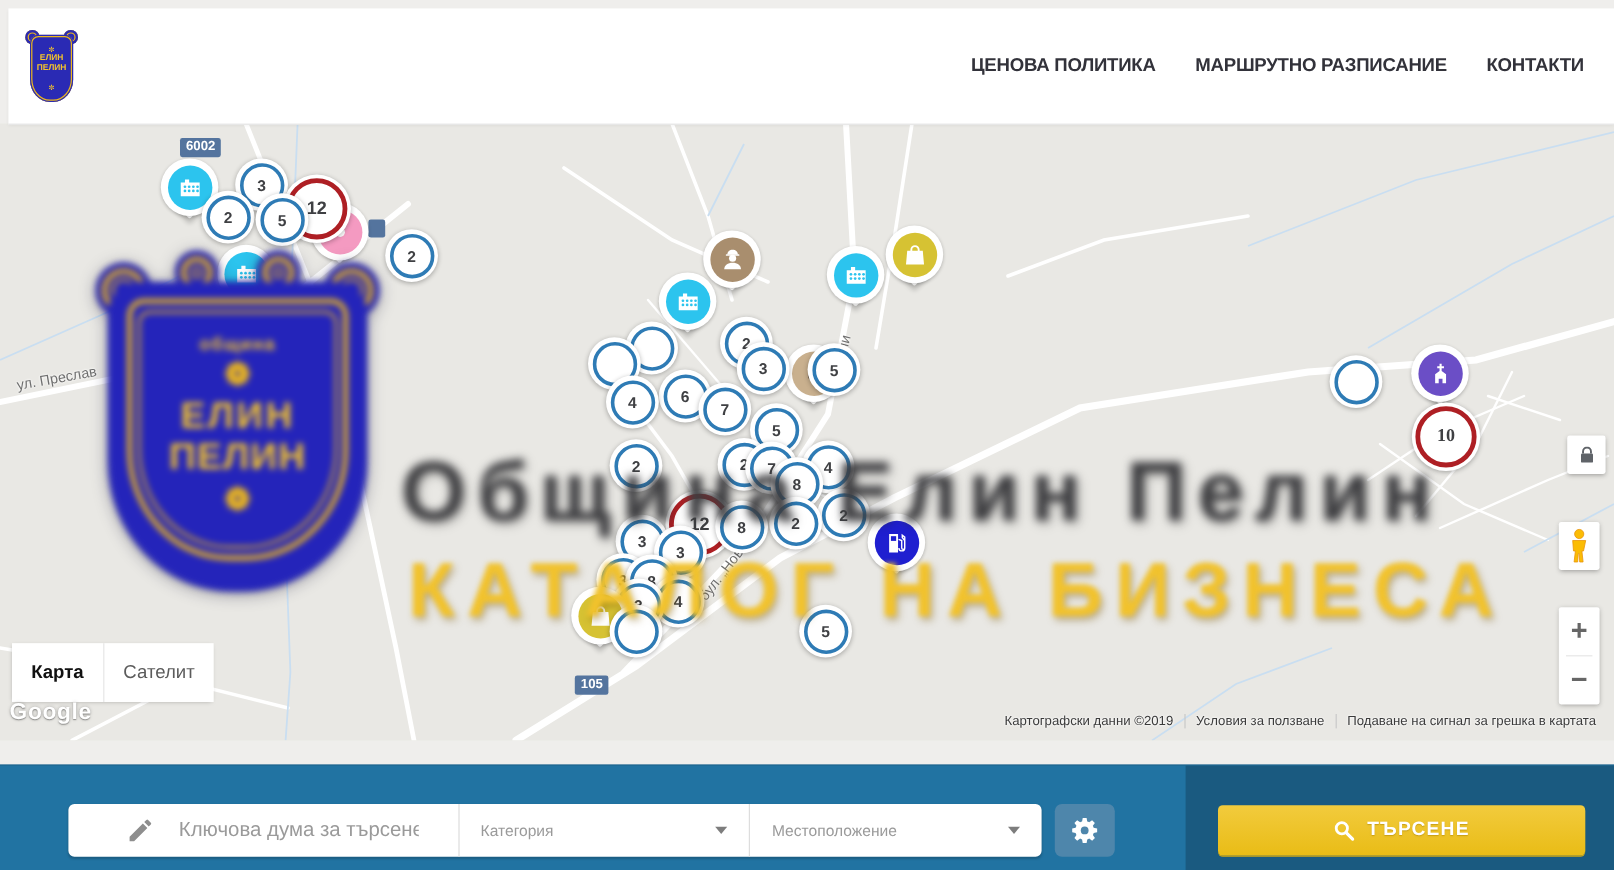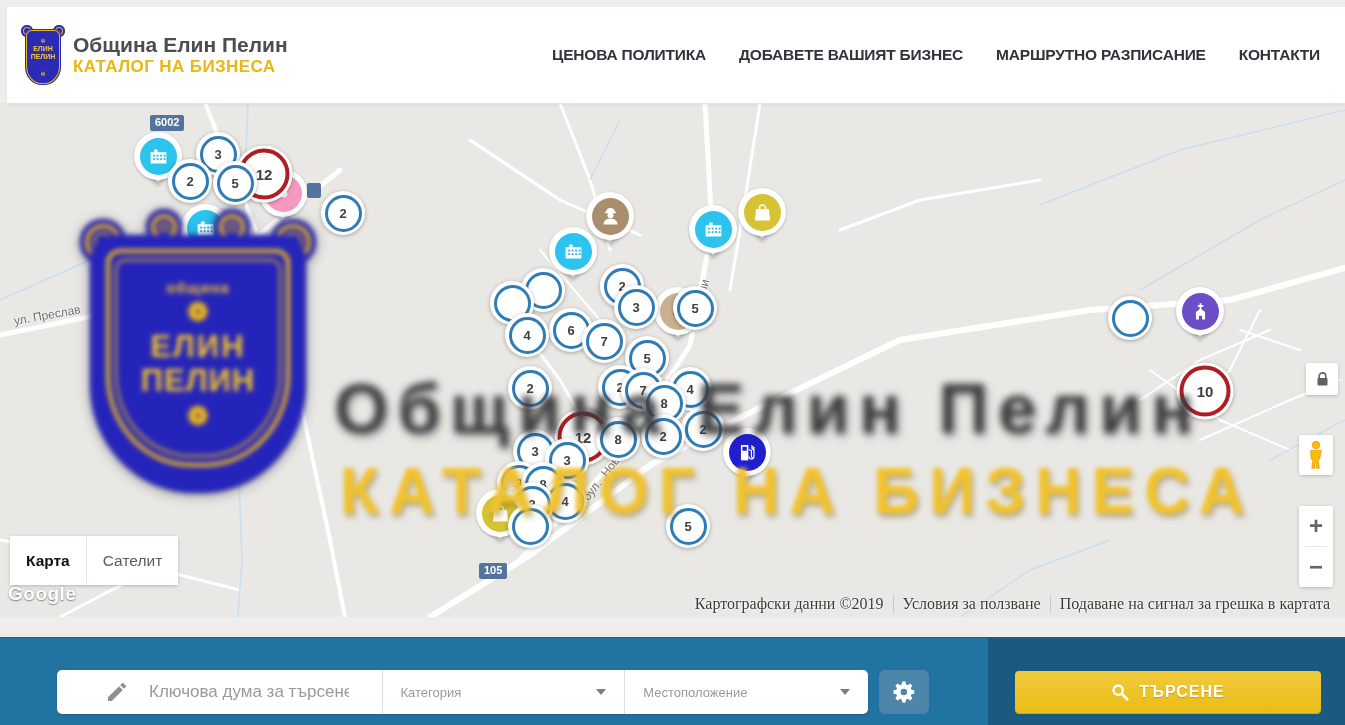--- a/index.html
+++ b/index.html
@@ -89,22 +89,22 @@
   
   .map-type{position:absolute;left:10px;top:433px;display:flex;z-index:120;
         box-shadow:0 1px 4px -1px rgba(0,0,0,.35);}
   .map-type .mt-btn{background:#fff;height:49px;display:flex;align-items:center;padding:0 16px;
         font-size:15.5px;cursor:pointer;}
   .map-type .mt-btn.active{font-weight:bold;color:#111;}
   .map-type .mt-btn.inactive{color:#5b5b5b;border-left:1px solid #e6e6e6;}
   .google-logo{position:absolute;left:8px;top:480px;z-index:120;font-size:19px;font-weight:bold;color:#fff;
         letter-spacing:.5px;cursor:pointer;
         text-shadow:0 1px 1px rgba(0,0,0,.35),0 0 3px rgba(0,0,0,.25);}
-  .attribution{position:absolute;right:6px;top:492px;z-index:120;display:flex;font-size:16px;color:#3b3b3b;
-        text-shadow:0 0 2px #fff,0 0 2px #fff;font-family:Liberation Serif, serif;}
+  .attribution{position:absolute;right:6px;top:492px;z-index:120;display:flex;font-size:11px;color:#3b3b3b;
+        text-shadow:0 0 2px #fff,0 0 2px #fff;}
   .attribution span{padding:0 9px;border-left:1px solid #c9c9c9;white-space:nowrap;}
   .attribution span:first-child{border-left:none;}
   .ctrl{position:absolute;background:#fff;box-shadow:0 1px 4px -1px rgba(0,0,0,.35);
         display:flex;align-items:center;justify-content:center;z-index:120;cursor:pointer;}
   .ctrl-lock{left:1306px;top:260px;width:32px;height:32px;border-radius:2px;}
   .ctrl-pegman{left:1299px;top:332px;width:34px;height:40px;border-radius:2px;}
   .ctrl-zoom{left:1299px;top:403px;width:34px;height:81px;border-radius:2px;flex-direction:column;cursor:default;}
   .zoom-btn{width:34px;height:40px;display:flex;align-items:center;justify-content:center;
         font-size:24px;font-weight:bold;color:#666;cursor:pointer;}
   .zoom-divider{width:22px;height:1px;background:#e6e6e6;}
@@ -142,28 +142,23 @@
 <div class="header">
   <div class="brand">
     <div class="mini-emblem">
       <div class="mscroll l"></div>
         <div class="mscroll r"></div>
       <div class="mbody"></div>
       <div class="morn">✼</div>
       <div class="mtxt"><span>ЕЛИН</span><br><span>ПЕЛИН</span></div>
       <div class="morn b">✼</div>
     </div>
-    <div class="brand-text">
-      <div class="brand-title">Община Елин Пелин</div>
-      <div class="brand-subtitle">КАТАЛОГ НА БИЗНЕСА</div>
-    </div>
   </div>
   <ul class="nav">
       <li>ЦЕНОВА ПОЛИТИКА</li>
-      <li>ДОБАВЕТЕ ВАШИЯТ БИЗНЕС</li>
       <li>МАРШРУТНО РАЗПИСАНИЕ</li>
       <li>КОНТАКТИ</li>
     </ul>
 </div>
 
 <div class="map">
   <svg class="roads" width="1345" height="514" viewBox="0 0 1345 514">
     <g stroke="#ffffff" fill="none" stroke-linecap="round">
       <path d="M0 232 L180 195 L340 67" stroke-width="5"></path>
       <path d="M205 0 L260 137 L300 297 L330 437 L345 514" stroke-width="4"></path>
@@ -514,21 +509,21 @@
       <div class="marker pin" style="--pc: #6b4ec6; left: 1200px; top: 208px;">
         <div class="pin-tail"></div>
         <div class="pin-circle">
           <div class="pin-ic">
             <svg viewBox="0 0 24 24" fill="#fff">
               <path d="M11 2.5h2v2.2h2.2v2H13v2.6l4.2 3.2V21h-3.4v-4.2h-3.6V21H6.8v-8.5L11 9.3V6.7H8.8v-2H11z"></path>
             </svg>
           </div>
         </div>
       </div>
-      <div class="marker cluster l" style="--ring: #ae1f24; left: 1205px; top: 288px;">
+      <div class="marker cluster l" style="--ring: #ae1f24; left: 1205px; top: 261px; font-family: Liberation Serif, serif;">
         <div class="ring">
           <span class="num">10</span>
         </div>
       </div>
     </div>
 
   <div class="watermark">
     <div class="emblem">
       <div class="escroll l"></div>
         <div class="escroll r"></div>

